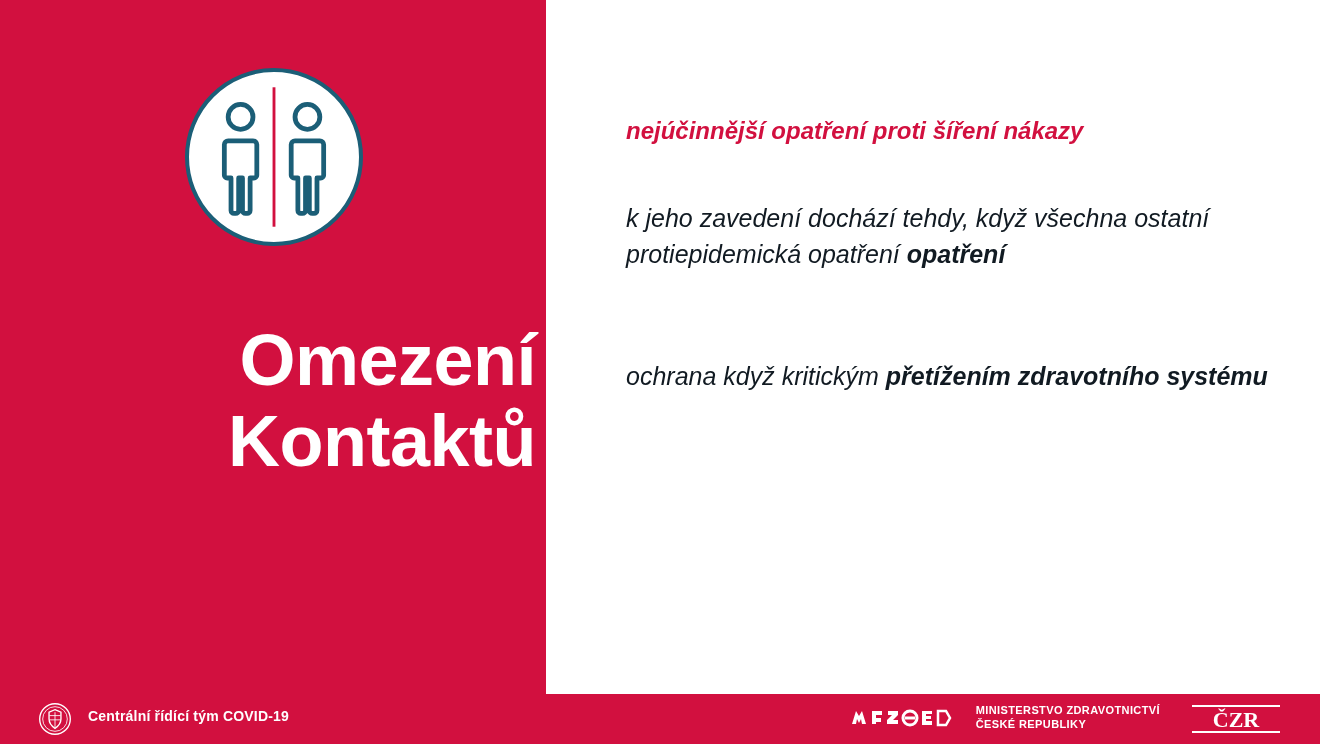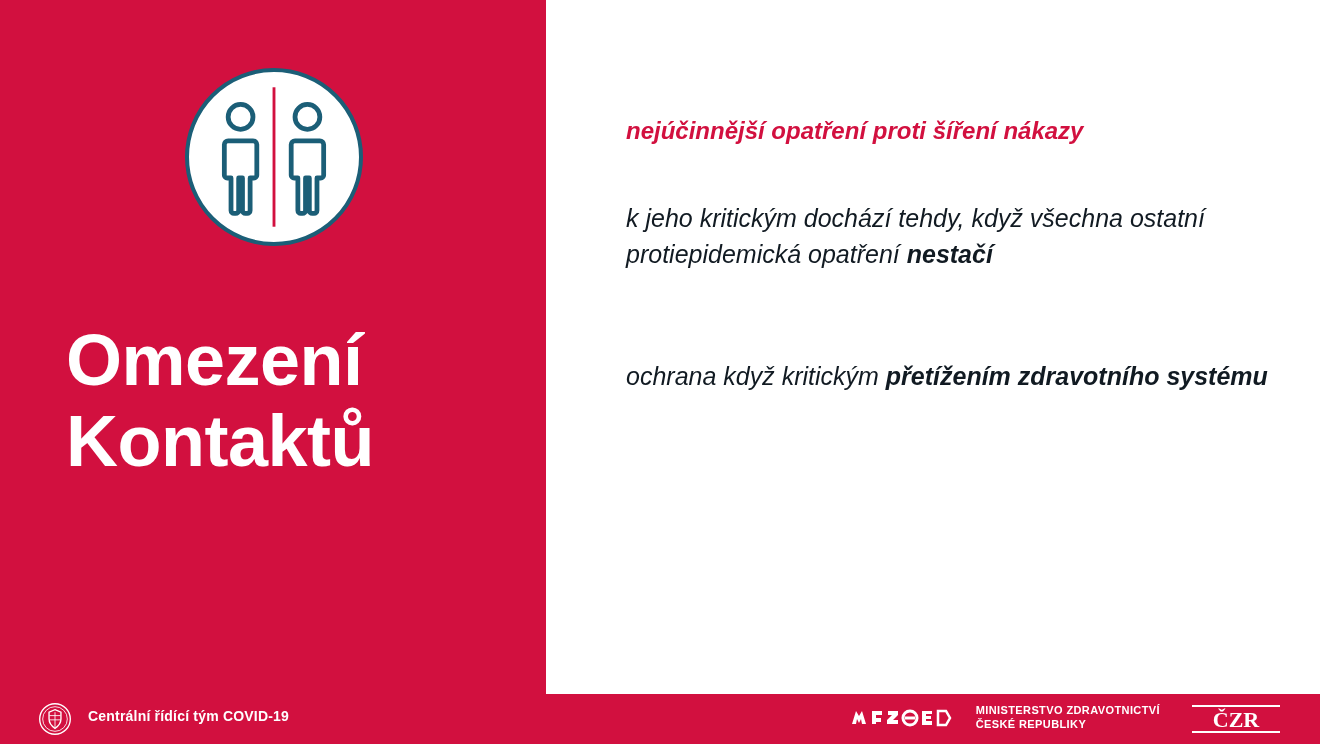--- a/index.html
+++ b/index.html
@@ -38,20 +38,21 @@
   .left-title {
     position: absolute;
     left: 66px;
     top: 320px;
     width: 470px;
     color: #ffffff;
     font-size: 72px;
     font-weight: bold;
     line-height: 1.12;
     letter-spacing: -0.5px;
+    text-align: right;
   }
   .left-title .ln { display: block; }
 
   
   .right-panel {
     position: absolute;
     left: 546px;
     top: 0;
     width: 774px;
     height: 694px;
@@ -162,21 +163,21 @@
       <span class="ln">Omezení</span>
       <span class="ln">Kontaktů</span>
     </div>
   </div>
 
   <div class="right-panel">
 
     <div class="headline">nejúčinnější opatření proti šíření nákazy</div>
 
     <div class="para para-1">
-      <span>k jeho kritickým dochází tehdy, když všechna ostatní protiepidemická opatření </span><b>nestačí</b>
+      <span>k jeho zavedení dochází tehdy, když všechna ostatní protiepidemická opatření </span><b>opatření</b>
     </div>
 
     <div class="para para-2">
       <span>ochrana když kritickým </span><b>přetížením zdravotního systému</b>
     </div>
 
   </div>
 
   <div class="bottom-bar">
 

